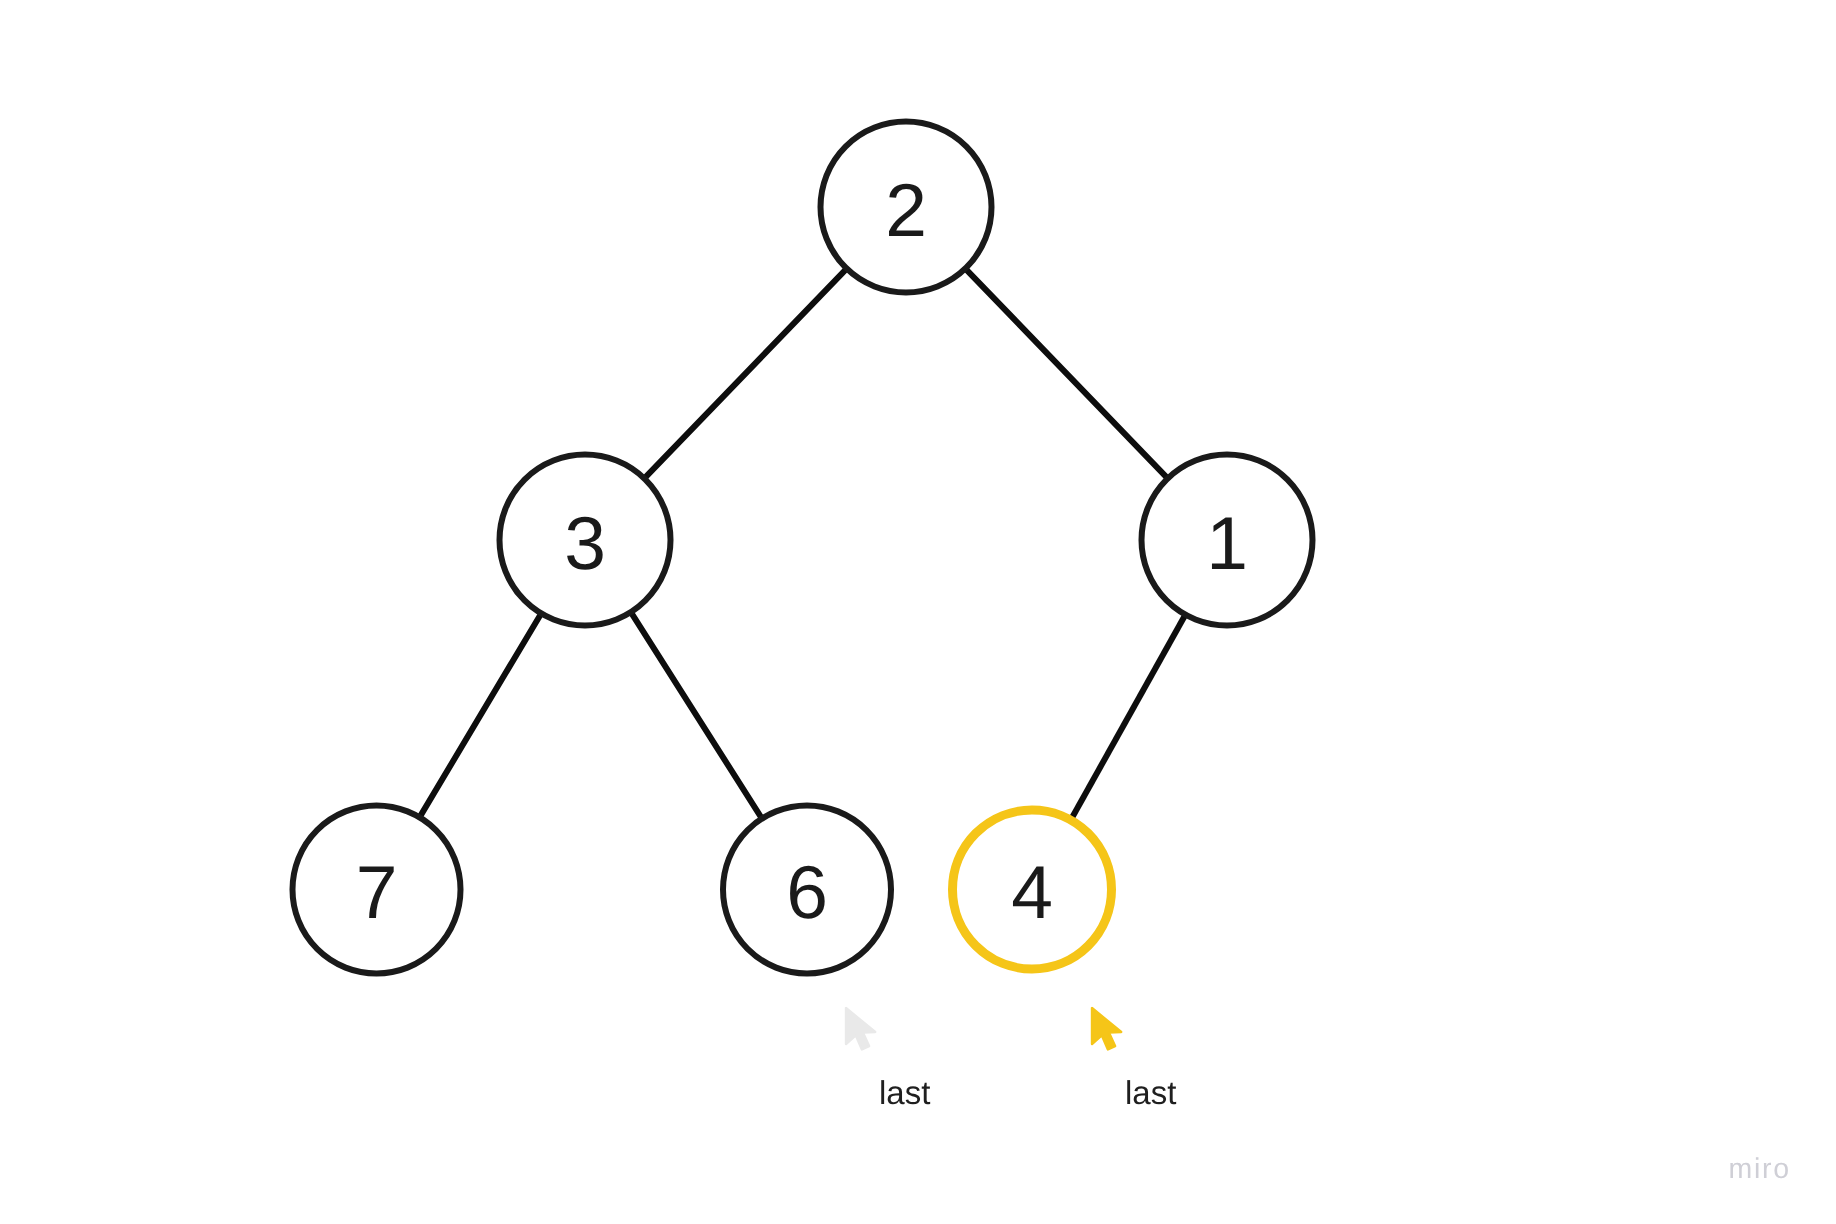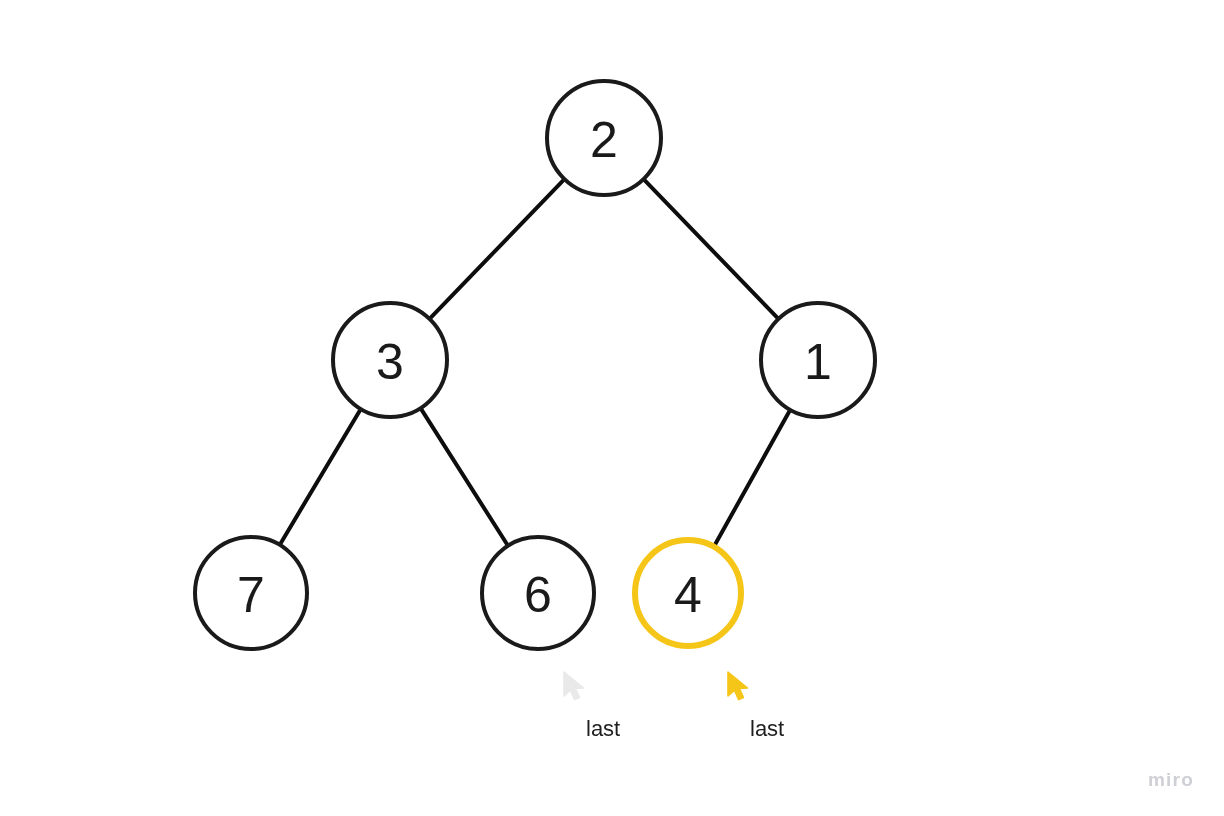--- a/index.html
+++ b/index.html
@@ -74,21 +74,20 @@
   }
   .watermark {
     position: absolute;
     right: 30px;
     bottom: 25px;
     font-family: "Liberation Sans", sans-serif;
     font-size: 19px;
     letter-spacing: 1.2px;
     color: #cfcfd6;
     user-select: none;
-    font-weight: bold;
   }
 </style>
 </head>
 <body>
 
 <div id="board">
 
   <svg class="canvas-svg" viewBox="0 0 1224 816">
     <g id="edges-group">
         <line x1="564.4411149684549" y1="179.03772185515422" x2="429.55888503154506" y2="318.9622781448458" class="edge-line" stroke="#0d0d0d"></line>

